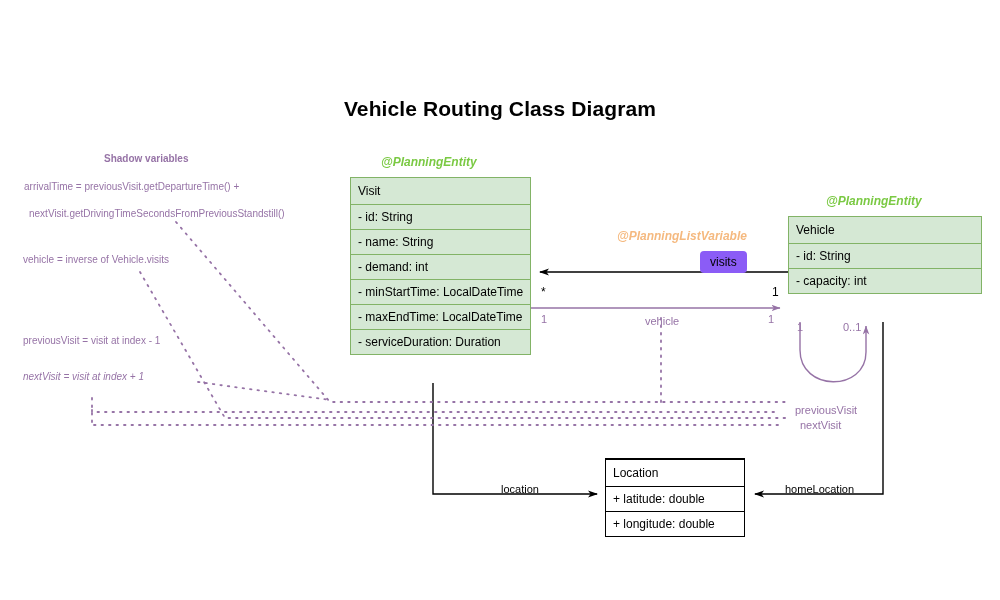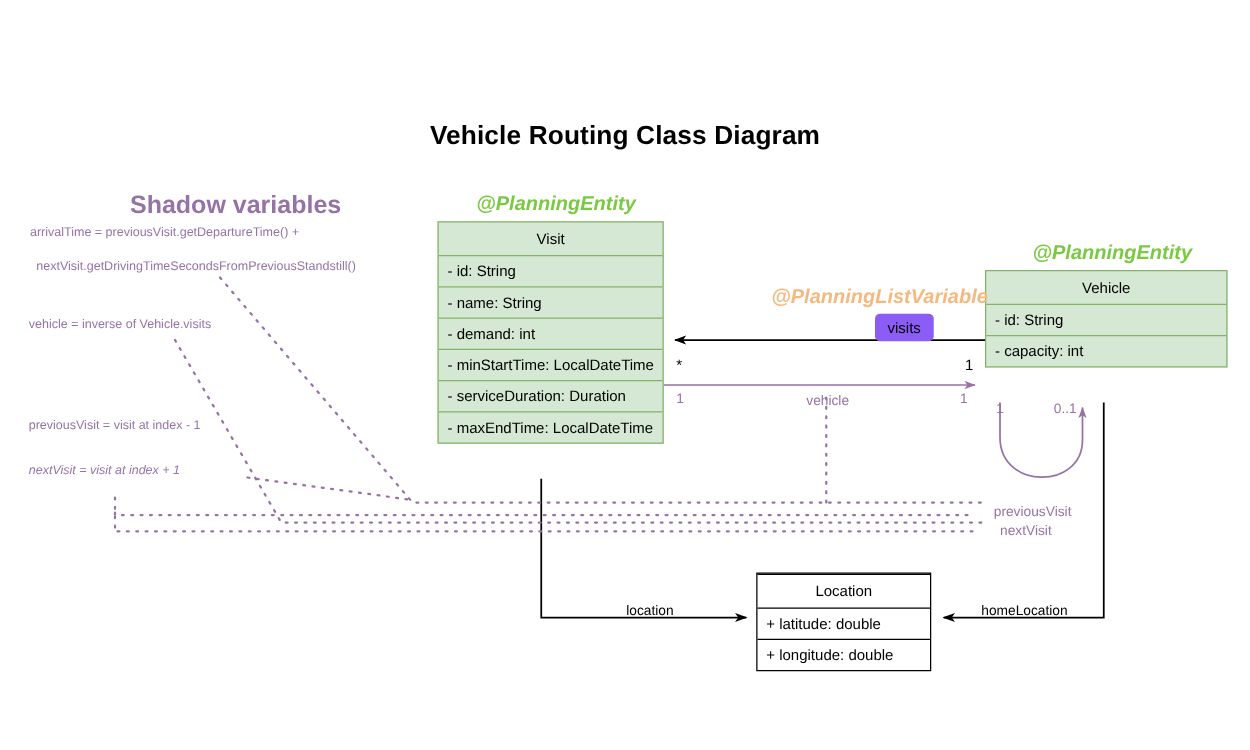--- a/index.html
+++ b/index.html
@@ -49,40 +49,39 @@
     font-size: 12px;
     line-height: 14px;
     padding: 5px 7px;
     border-top: 1px solid #82b366;
     white-space: nowrap;
     overflow: hidden;
   }
   .uml-class.plain .uml-row { border-top: 1px solid #000000; }
   .uml-row.head {
     border-top: none;
-    text-align: center;
     padding: 6px 7px;
   }
   .uml-row.shadow { color: #9673a6; }
 
   
   .stereotype {
     position: absolute;
-    font-size: 16px;
+    font-size: 12px;
     font-weight: bold;
     font-style: italic;
     white-space: nowrap;
   }
   .stereotype.entity { color: #7ac943; }
   .stereotype.listvar { color: #f5b97f; }
 
   
   .shadow-title {
     position: absolute;
-    font-size: 20px;
+    font-size: 10px;
     font-weight: bold;
     color: #9673a6;
     white-space: nowrap;
     text-align: center;
   }
   .shadow-note {
     position: absolute;
     font-size: 10px;
     color: #9673a6;
     white-space: nowrap;
@@ -170,22 +169,22 @@
   <div class="shadow-note" style="left:23px; top:371px;font-style:italic;">nextVisit = visit at index + 1</div>
 
   <div class="stereotype entity" style="left:381px; top:155px;">@PlanningEntity</div>
 
   <div class="uml-class" style="left:350px; top:177px; width:181px;">
     <div class="uml-row head">Visit</div>
     <div class="uml-row">- id: String</div>
     <div class="uml-row">- name: String</div>
     <div class="uml-row">- demand: int</div>
     <div class="uml-row">- minStartTime: LocalDateTime</div>
+    <div class="uml-row">- maxEndTime: LocalDateTime</div>
     <div class="uml-row">- serviceDuration: Duration</div>
-    <div class="uml-row">- maxEndTime: LocalDateTime</div>
   </div>
 
   <div class="stereotype entity" style="left:826px; top:194px;">@PlanningEntity</div>
 
   <div class="uml-class" style="left:788px; top:216px; width:194px;">
     <div class="uml-row head">Vehicle</div>
     <div class="uml-row">- id: String</div>
     <div class="uml-row">- capacity: int</div>
   </div>
 

